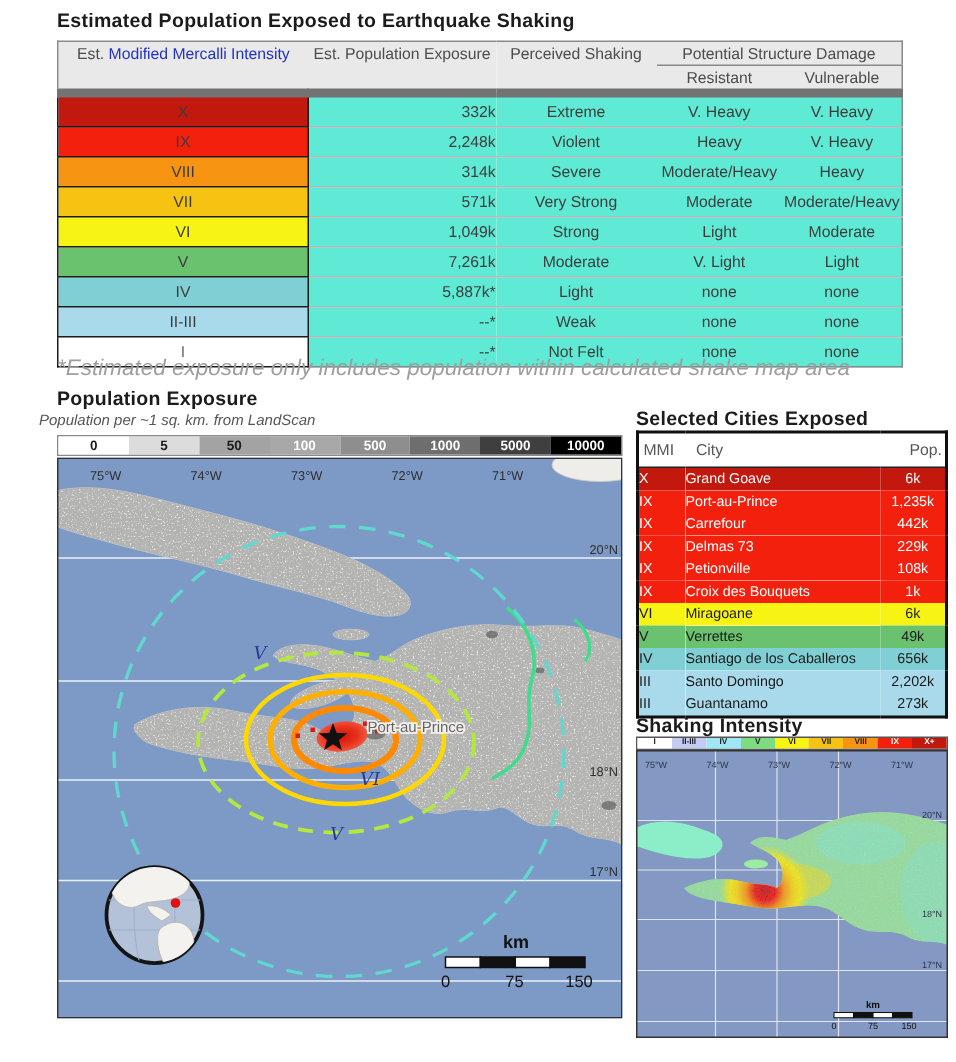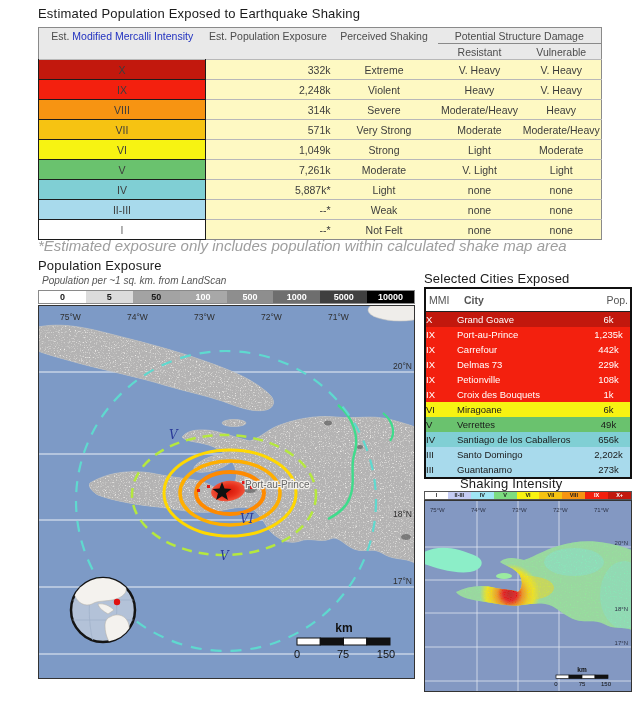--- a/index.html
+++ b/index.html
@@ -1,71 +1,71 @@
 <!DOCTYPE html>
 <html><head>
 <meta charset="utf-8">
 <style>
   html,body{margin:0;padding:0;}
   body{
     width:637px;height:708px;position:relative;background:#ffffff;
     font-family:"Liberation Sans",sans-serif;color:#222;overflow:hidden;
   }
   .abs{position:absolute;}
-  .h-title{font-size:13px;font-weight:normal;color:#1b1b1b;letter-spacing:.2px;}
+  .h-title{font-size:13px;font-weight:bold;color:#1b1b1b;letter-spacing:.2px;}
 
   
   #exposure-table{left:38px;top:27px;border-collapse:collapse;table-layout:fixed;
     border:1px solid #8a8a8a;background:#fff;}
   #exposure-table col.w-mmi{width:167px}
   #exposure-table col.w-pop{width:125px}
   #exposure-table col.w-shk{width:107px}
   #exposure-table col.w-res{width:84px}
   #exposure-table col.w-vul{width:80px}
   #exposure-table thead th{
     background:#e9e9e9;font-weight:normal;font-size:10.5px;color:#4c4c4c;
     padding:2px 0 1px;vertical-align:top;}
-  #exposure-table thead{border-bottom:1px solid #737373;}
+  #exposure-table thead{border-bottom:6px solid #737373;}
   th.hd-damage{border-bottom:1px solid #8a8a8a;}
   .mmi-link{color:#2232c0;}
   .mmi-prefix{color:#4c4c4c;}
   #exposure-table tbody td{
     font-size:10.5px;color:#3d3d3d;height:19px;padding:0;
-    border-top:1px solid #b8b8b8;background:#fef9c3;}
+    border-top:1px solid #b8b8b8;background:#5eead4;}
   td.c-mmi{text-align:center;border:1px solid #1c1c1c;color:rgba(46,22,12,0.78);}
   td.c-pop{text-align:right;padding-right:10px;}
   td.c-mid{text-align:center;}
   #footnote{left:38px;top:237px;font-size:15px;font-style:italic;color:#9e9e9e;}
 
   
   #pop-title{left:38px;top:258px;}
-  #pop-subtitle{left:42px;top:275px;font-size:10px;font-style:italic;color:#555;}
+  #pop-subtitle{left:26px;top:275px;font-size:10px;font-style:italic;color:#555;}
   #pop-legend{left:38px;top:290px;width:377px;height:14px;display:flex;
     border:1px solid #8a8a8a;box-sizing:border-box;}
   .legseg{flex:1;font-size:9px;font-weight:bold;line-height:12px;text-align:center;}
   #pop-map{left:38px;top:305px;}
 
   
   #cities-title{left:424px;top:271px;}
   #cities-table{left:424px;top:287px;width:206px;border-collapse:collapse;
     table-layout:fixed;border:2px solid #101010;}
   #cities-table col.cw-mmi{width:32px}
   #cities-table col.cw-city{width:130px}
   #cities-table col.cw-pop{width:44px}
   #cities-table thead td{font-size:10.5px;color:#555;height:20px;background:#fff;
     border-bottom:1px solid #222;}
   #cities-table thead td.ct-pop{text-align:right;padding-right:2px;}
   #cities-table thead td.ct-mmi{padding-left:3px;}
-  #cities-table thead td.ct-city{padding-left:7px;font-weight:bold;}
+  #cities-table thead td.ct-city{padding-left:7px;}
   #cities-table tbody td{font-size:9.5px;height:15px;padding:0;}
   td.ct-mmi{padding-left:3px;}
   td.ct-city{padding-left:7px;white-space:nowrap;overflow:hidden;}
   td.ct-pop{text-align:center;padding-right:3px;}
 
-  #int-title{left:424px;top:476px;margin-left:36px;}
+  #int-title{left:424px;top:476px;}
   #int-scale{left:424px;top:491px;width:208px;height:9px;display:flex;
     border:1px solid #555;box-sizing:border-box;}
   .intseg{flex:1;font-size:5.5px;line-height:7px;text-align:center;font-weight:bold;overflow:hidden;}
   #int-map{left:424px;top:500px;}
 
   svg text{font-family:"Liberation Sans",sans-serif;}
   .maplab{font-size:8.5px;fill:#2e2e2e;}
   .minilab{font-size:6px;fill:#2e3448;}
   .contourlab{font-family:"DejaVu Serif",serif;font-style:italic;font-size:12px;fill:#2a3a99;}
   .halo{paint-order:stroke;stroke:#f2f0ec;stroke-width:2.4px;fill:#666;font-size:10px;}

